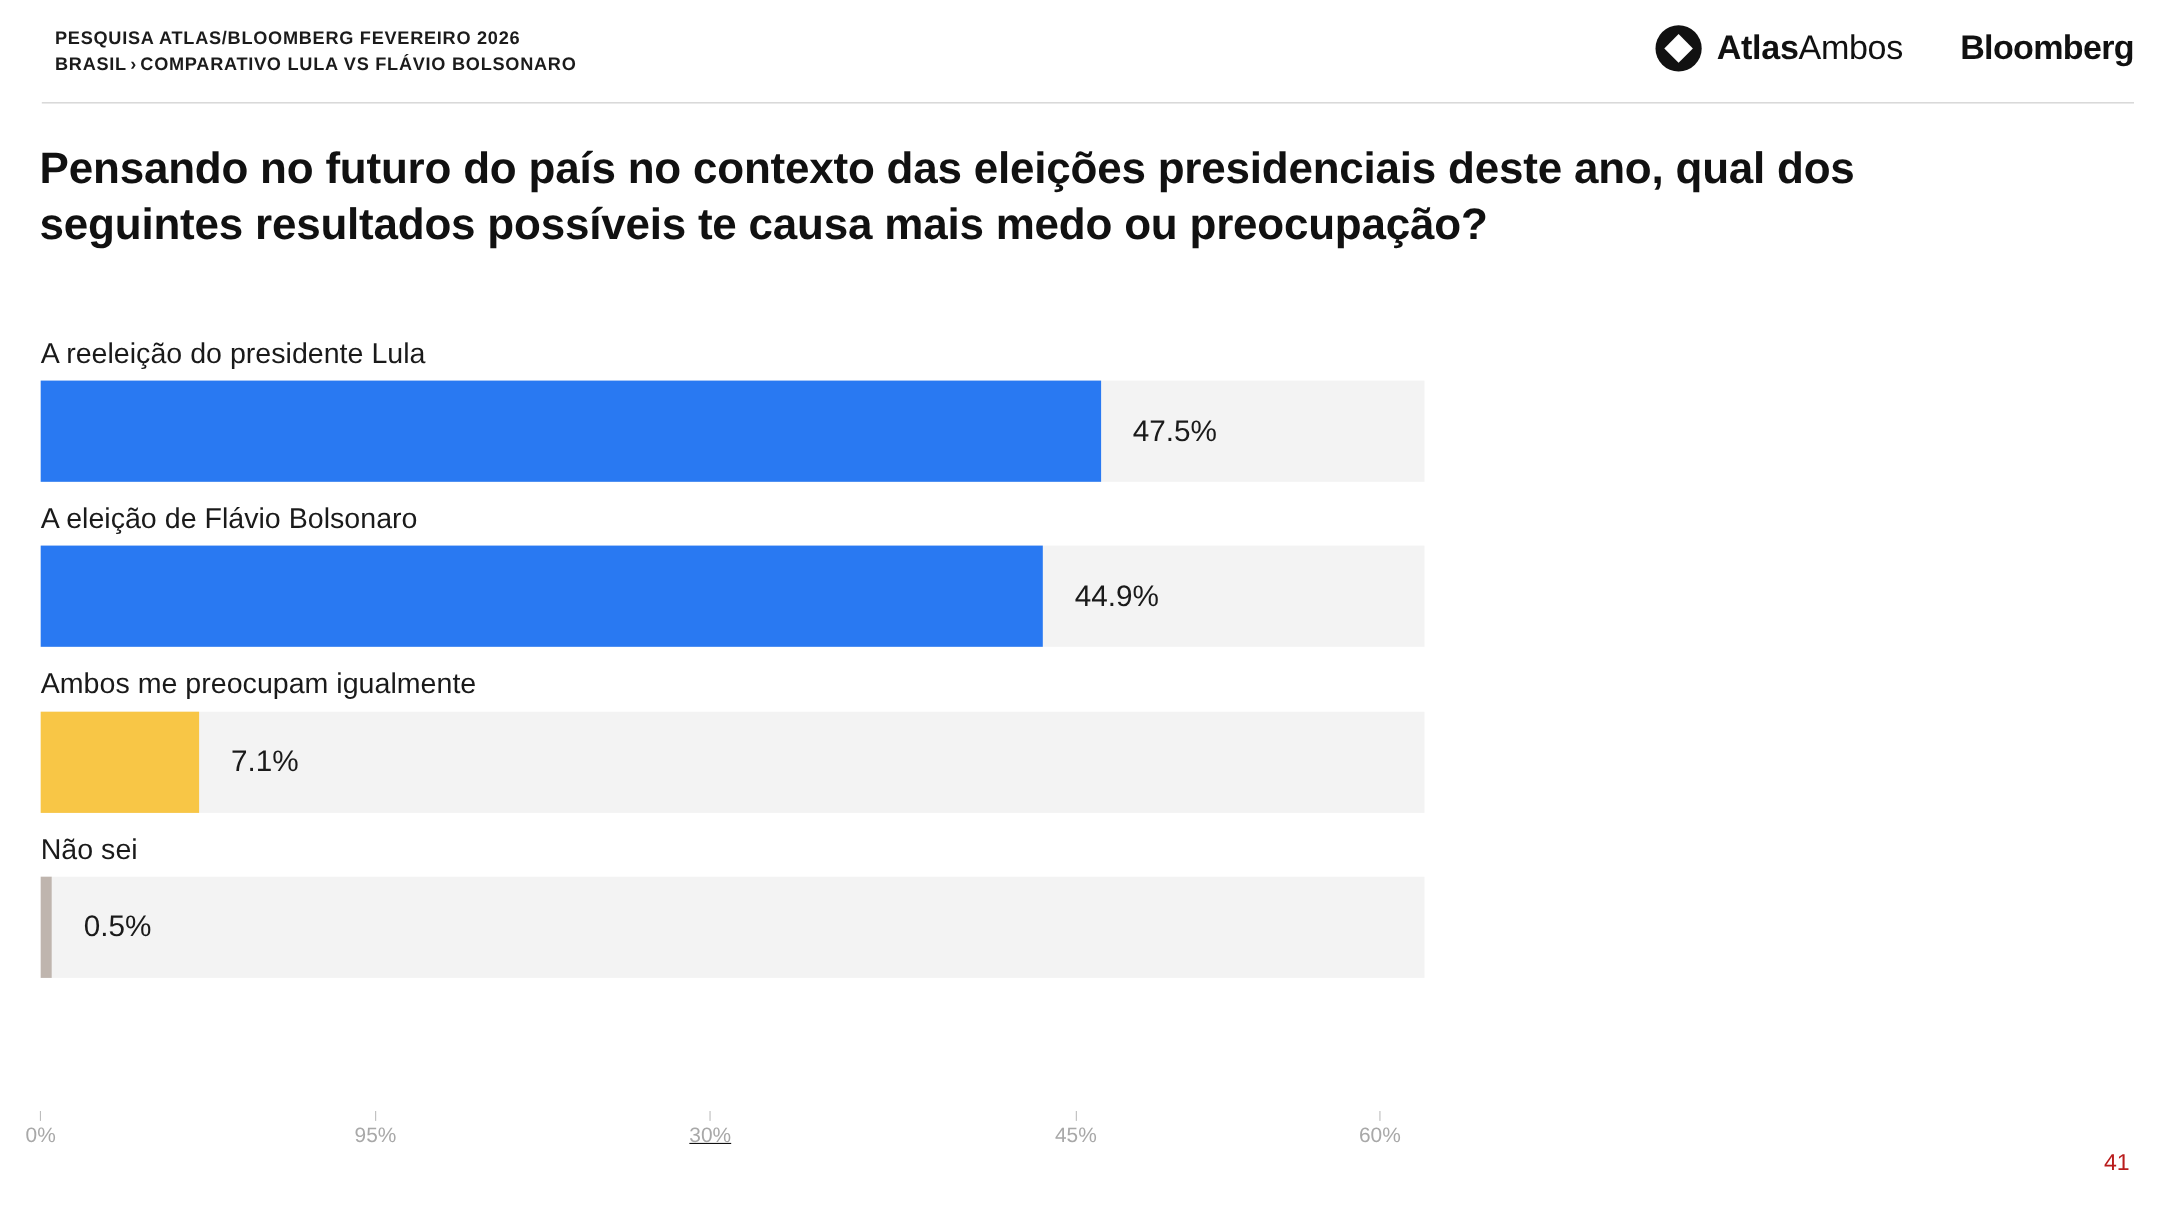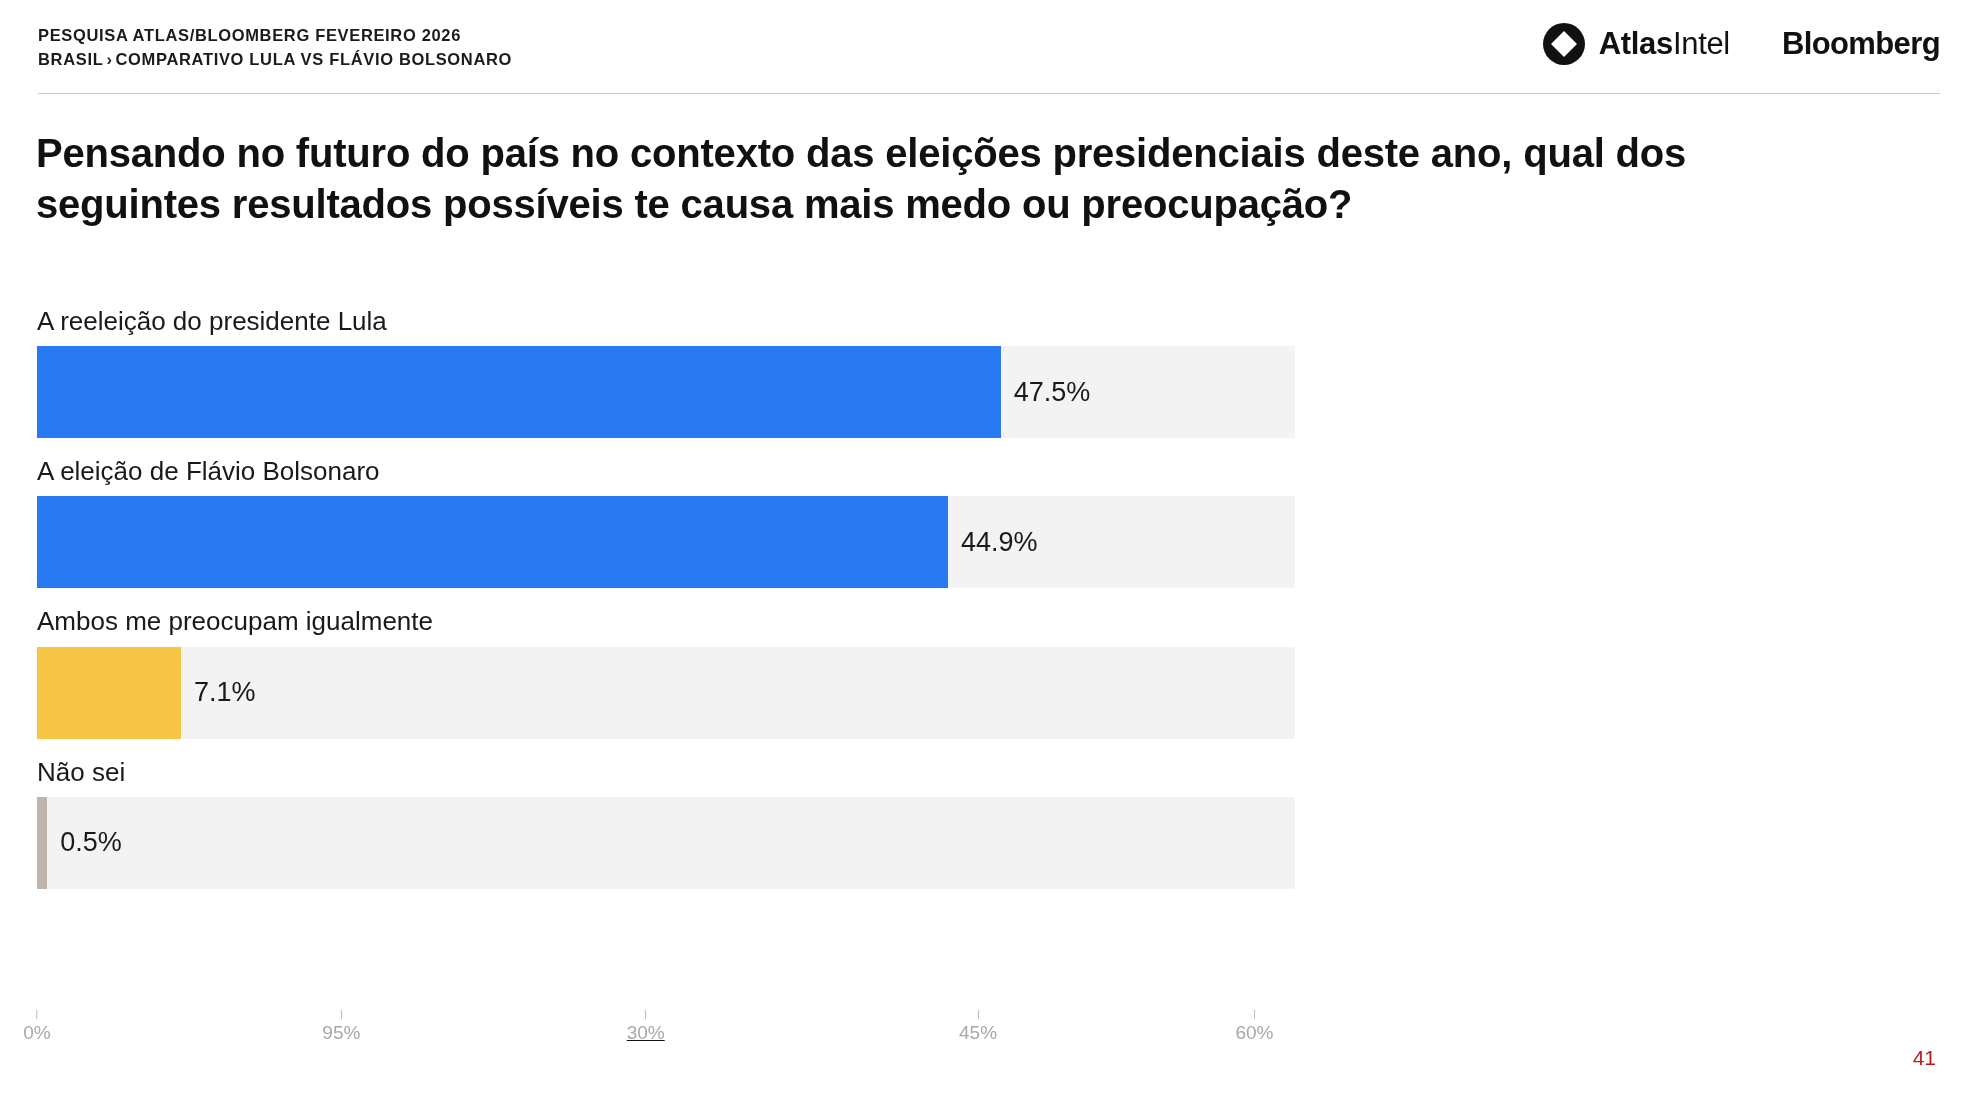--- a/index.html
+++ b/index.html
@@ -19,21 +19,21 @@
   
   .header {
     position: absolute;
     left: 38px;
     top: 22px;
     right: 38px;
     height: 72px;
   }
   .header-left {
     position: absolute;
-    left: 0;
+    left: 12px;
     top: 2px;
     line-height: 1.45;
   }
   .kicker {
     font-size: 16.5px;
     font-weight: 700;
     letter-spacing: 0.04em;
     color: #1b1b1b;
     white-space: nowrap;
   }
@@ -134,20 +134,21 @@
   .bar-value {
     position: absolute;
     top: 0;
     height: 92px;
     display: flex;
     align-items: center;
     font-size: 27px;
     color: #1a1a1a;
     padding-left: 13px;
     white-space: nowrap;
+    margin-left: 16px;
   }
 
   
   .axis {
     position: absolute;
     left: 37px;
     top: 1010px;
     width: 1258px;
     height: 40px;
   }
@@ -192,21 +193,21 @@
   </div>
 
   <div class="header-right">
     <div class="atlas-logo">
       <span class="atlas-mark">
         <svg width="44" height="44" viewBox="0 0 44 44" aria-hidden="true">
           <circle cx="22" cy="22" r="21" fill="#111111"></circle>
           <path d="M22 9 L35 22 L22 35 L9 22 Z" fill="#ffffff"></path>
         </svg>
       </span>
-      <span class="atlas-word"><b>Atlas</b><span>Intel</span></span>
+      <span class="atlas-word"><b>Atlas</b><span>Ambos</span></span>
     </div>
     <div class="bloomberg-word">Bloomberg</div>
   </div>
 </div>
 <div class="header-rule"></div>
 
 <div class="question">Pensando no futuro do país no contexto das eleições presidenciais deste ano, qual dos seguintes resultados possíveis te causa mais medo ou preocupação?</div>
 
 <div class="chart" id="chart">
     <div class="row">

